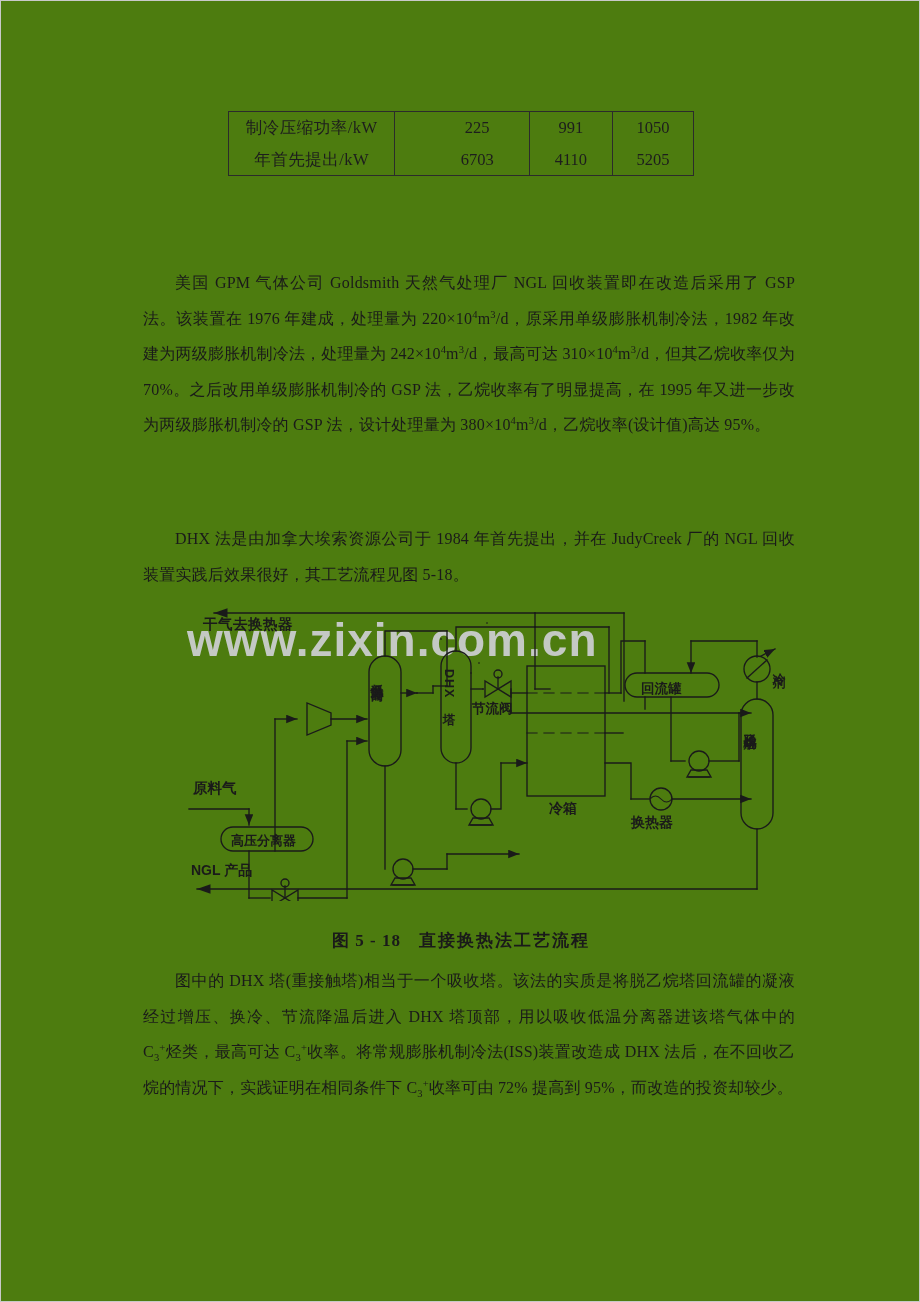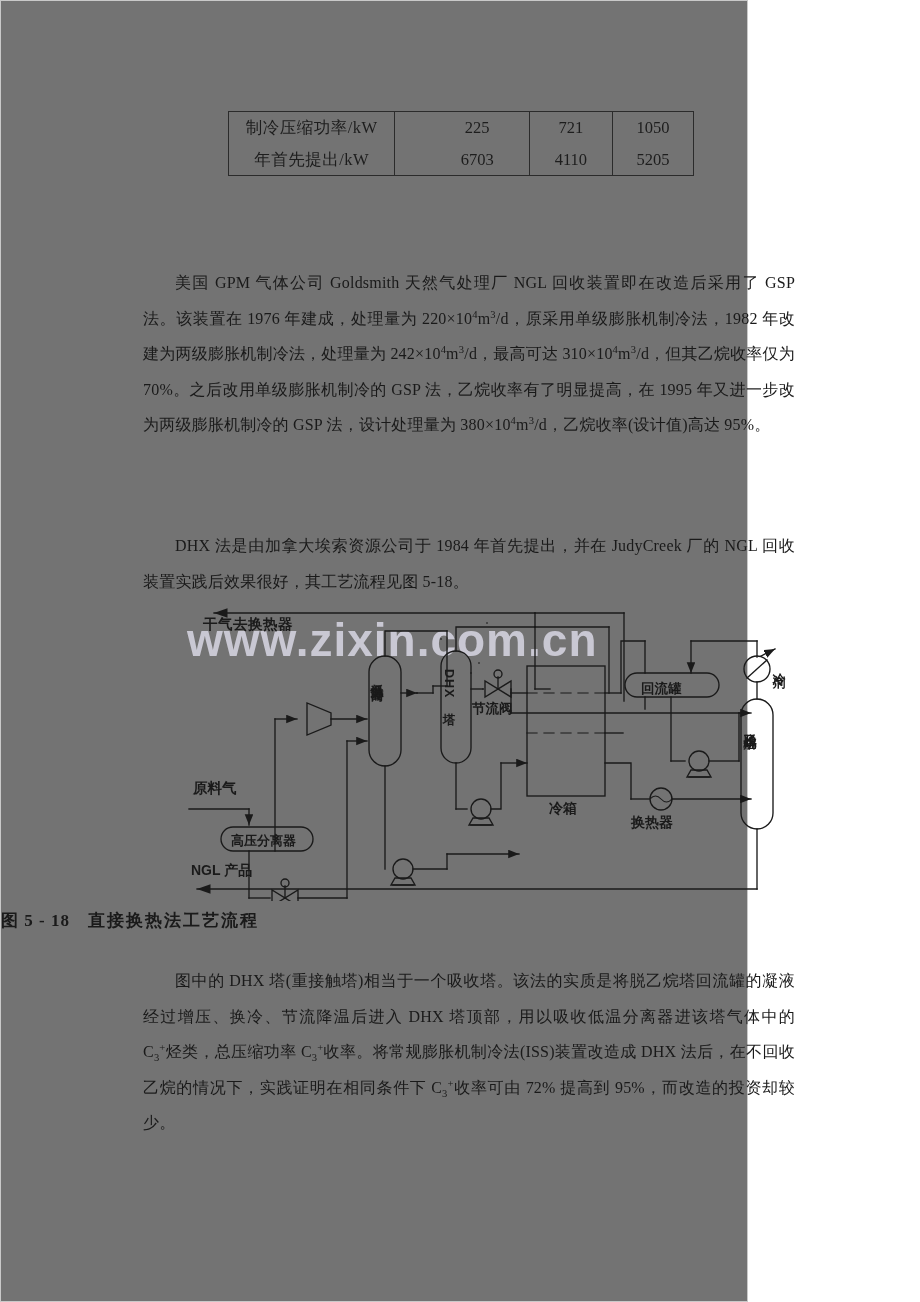--- a/index.html
+++ b/index.html
@@ -13,25 +13,25 @@
     position: relative;
     font-family: "Liberation Serif", "DejaVu Serif", serif;
     color: #1a1a1a;
     overflow: hidden;
   }
 
   
   .page {
     position: absolute;
     left: 0; top: 0;
-    width: 748px;
+    width: 920px;
     height: 1302px;
     border: 1px solid #c9c9c9;
     box-sizing: border-box;
-    background: #737373;
+    background: #4d7c0f;
   }
 
   
   .data-table {
     position: absolute;
     left: 227px;
     top: 110px;
     width: 466px;
     border-collapse: collapse;
     border: 1.6px solid #2b2b2b;
@@ -61,21 +61,21 @@
     left: 142px;
     width: 652px;
     font-size: 16px;
     line-height: 35.5px;
     text-align: justify;
     color: #1a1a1a;
     letter-spacing: 0.2px;
   }
   .p1 { top: 264px; }
   .p2 { top: 492px; }
-  .p3 { top: 520px; margin-top: 7px; }
+  .p3 { top: 520px; }
   .p4 { top: 962px; }
   .indent { text-indent: 2em; }
   sup, sub {
     font-size: 0.66em;
     line-height: 0;
   }
   sup { vertical-align: super; }
   sub { vertical-align: sub; }
 
   
@@ -100,41 +100,42 @@
     letter-spacing: 1px;
     white-space: nowrap;
     pointer-events: none;
     user-select: none;
     opacity: 0.85;
   }
 
   .fig-caption {
     position: absolute;
     left: 0;
-    top: 908px;
+    top: 928px;
     width: 920px;
+    text-align: center;
     font-size: 17px;
     font-weight: 700;
     letter-spacing: 2px;
     color: #1a1a1a;
   }
   .fig-caption .cap-num { letter-spacing: 1px; }
   .fig-caption .cap-gap { display: inline-block; width: 18px; }
 </style>
 </head>
 <body>
 
 <div class="page">
 
   <table class="data-table">
     <tbody>
       <tr>
         <td class="label-cell">制冷压缩功率/kW</td>
         <td class="num-cell-a">225</td>
-        <td class="num-cell-b">721</td>
+        <td class="num-cell-b">991</td>
         <td class="num-cell-c">1050</td>
       </tr>
       <tr>
         <td class="label-cell">年首先提出/kW</td>
         <td class="num-cell-a">6703</td>
         <td class="num-cell-b">4110</td>
         <td class="num-cell-c">5205</td>
       </tr>
     </tbody>
   </table>
@@ -320,15 +321,15 @@
 
         <text x="600" y="62" font-size="13" font-weight="700" writing-mode="tb" letter-spacing="1">冷剂</text>
 
         <text x="571" y="122" font-size="13" font-weight="700" writing-mode="tb" letter-spacing="1">脱乙烷塔</text>
       </g>
     </svg>
   </div>
 
   <div class="fig-caption"><span class="cap-num">图 5 - 18</span><span class="cap-gap"></span><span>直接换热法工艺流程</span></div>
 
-  <div class="body-text p4 indent"><span>图中的 DHX 塔(重接触塔)相当于一个吸收塔。该法的实质是将脱乙烷塔回流罐的凝液经过增压、换冷、节流降温后进入 DHX 塔顶部，用以吸收低温分离器进该塔气体中的 C</span><sub>3</sub><sup>+</sup><span>烃类，总压缩功率 C</span><sub>3</sub><sup>+</sup><span>收率。将常规膨胀机制冷法(ISS)装置改造成 DHX 法后，在不回收乙烷的情况下，实践证明在相同条件下 C</span><sub>3</sub><sup>+</sup><span>收率可由 72% 提高到 95%，而改造的投资却较少。</span></div>
+  <div class="body-text p4 indent"><span>图中的 DHX 塔(重接触塔)相当于一个吸收塔。该法的实质是将脱乙烷塔回流罐的凝液经过增压、换冷、节流降温后进入 DHX 塔顶部，用以吸收低温分离器进该塔气体中的 C</span><sub>3</sub><sup>+</sup><span>烃类，最高可达 C</span><sub>3</sub><sup>+</sup><span>收率。将常规膨胀机制冷法(ISS)装置改造成 DHX 法后，在不回收乙烷的情况下，实践证明在相同条件下 C</span><sub>3</sub><sup>+</sup><span>收率可由 72% 提高到 95%，而改造的投资却较少。</span></div>
 
 </div>
 
 </body></html>

